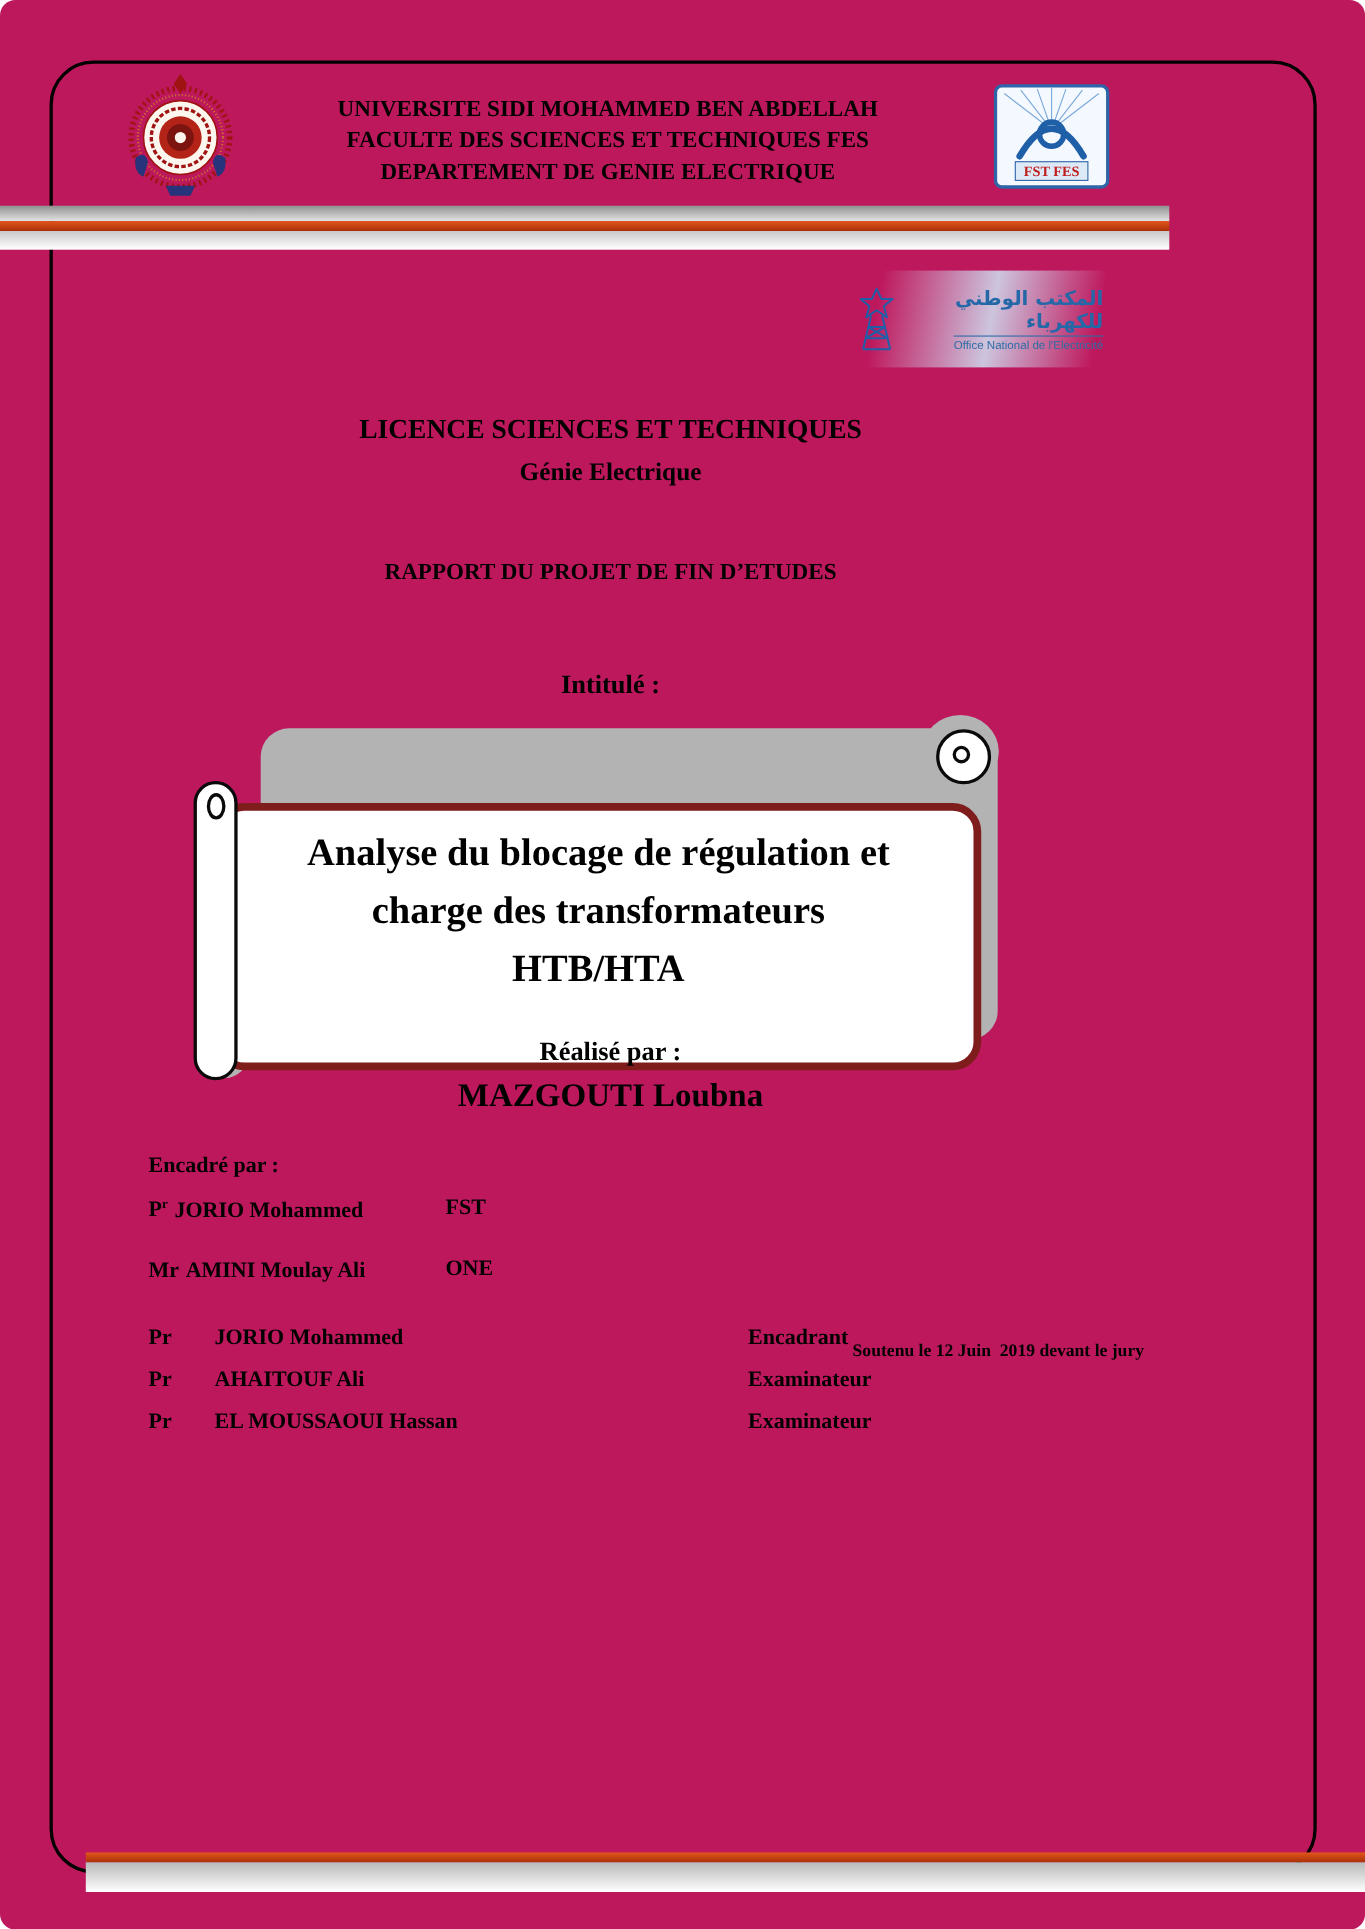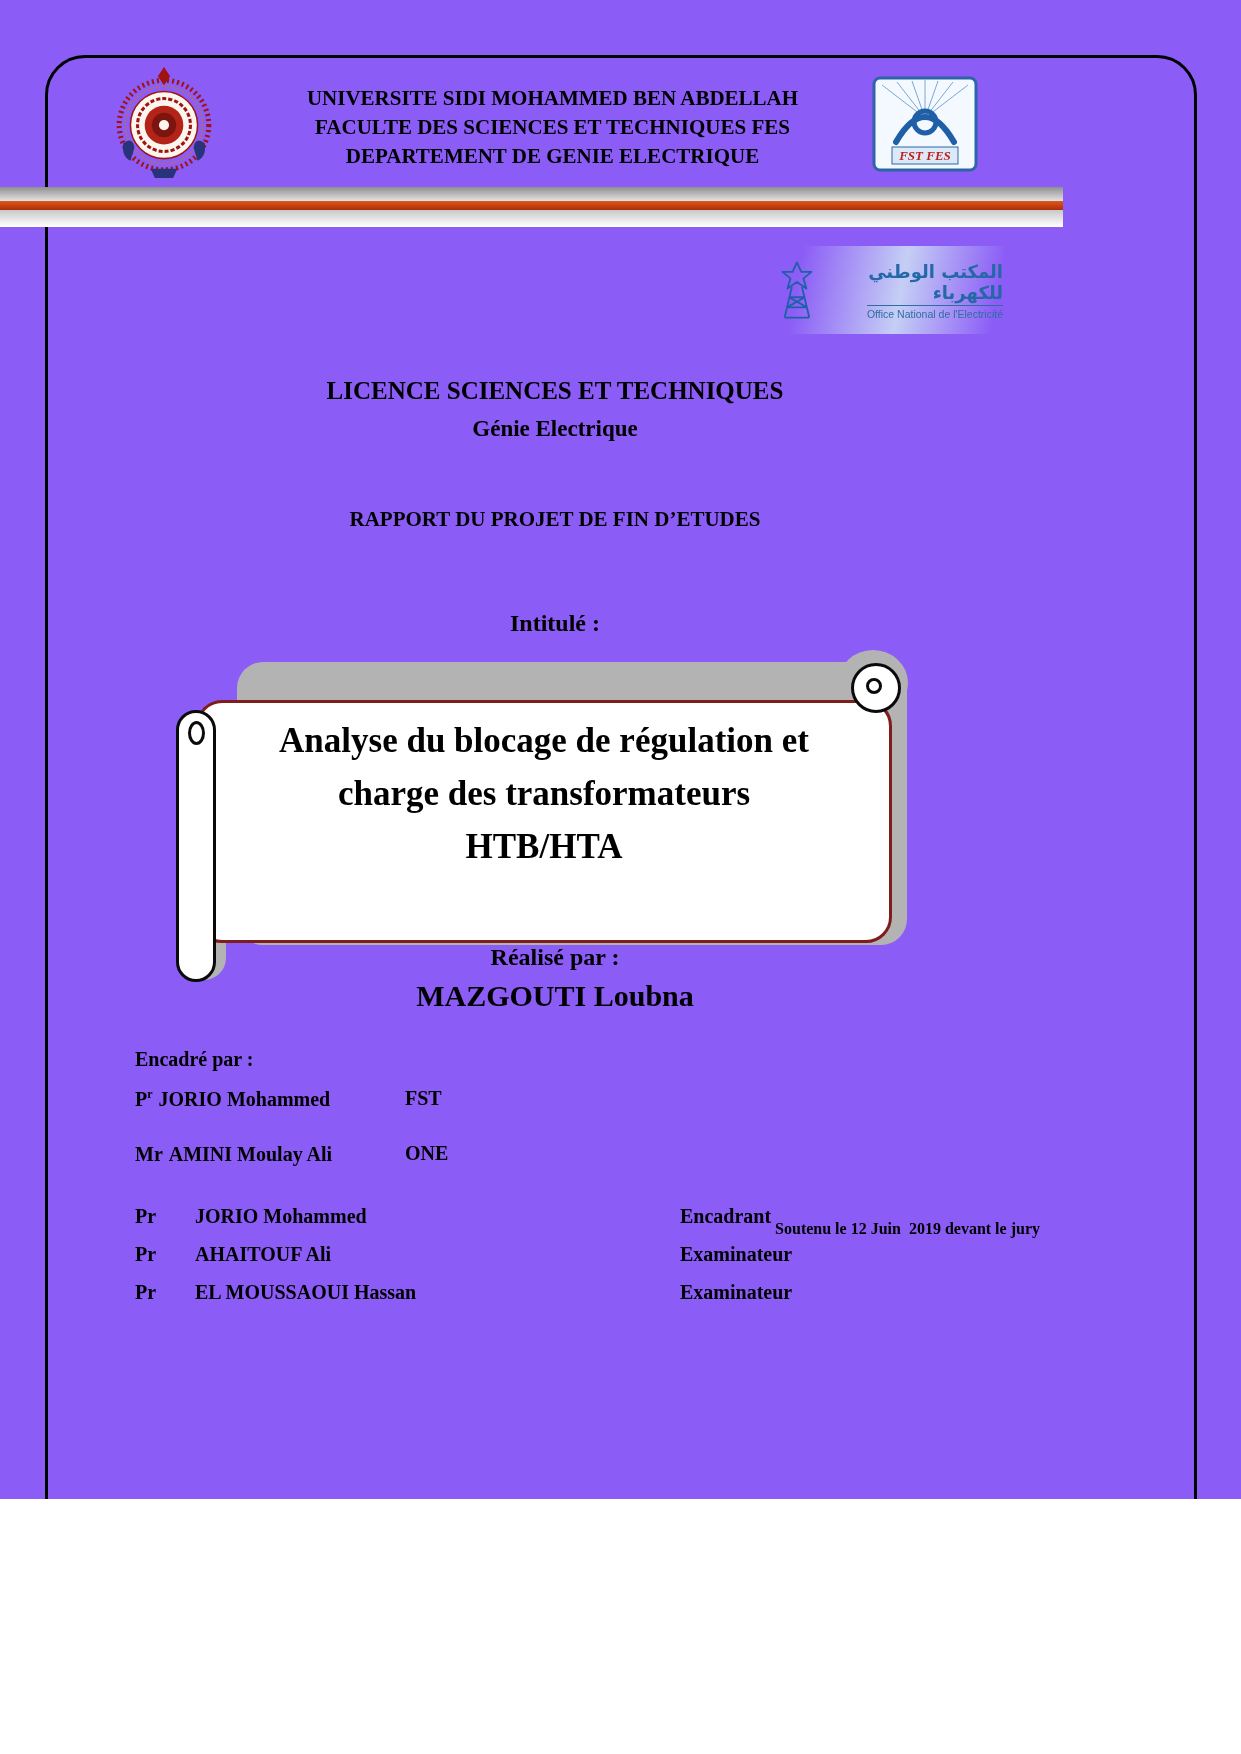--- a/index.html
+++ b/index.html
@@ -1,31 +1,31 @@
 <!DOCTYPE html>
 <html><head>
 <meta charset="utf-8">
 <style>
   * { margin:0; padding:0; box-sizing:border-box; }
   html,body { background:#ffffff; }
   .page {
-    position:relative; width:1241px; height:1499px; background:#8b5cf6;
-    font-family:"Liberation Serif","DejaVu Serif",serif; color:#000; overflow:hidden;
+    position:relative; width:1241px; height:1754px; background:#be185d;
+    font-family:"Liberation Serif","DejaVu Serif",serif; color:#000; overflow:hidden;border-radius:14px;
   }
   .frame {
     position:absolute; left:45px; top:55px; width:1152px; height:1648px;
     border:3px solid #000; border-radius:40px;
   }
   
   .header-text {
     position:absolute; left:230px; top:84px; width:645px; text-align:center;
     font-weight:bold; font-size:21px; line-height:29px;
   }
   .seal { position:absolute; left:113px; top:66px; }
-  .fst-logo { position:absolute; left:872px; top:76px;font-style:italic; }
+  .fst-logo { position:absolute; left:903px; top:76px; }
   
   .band { position:absolute; z-index:5; }
   .band-top { left:0; top:187px; width:1063px; }
   .band-bottom { left:78px; top:1684px; width:1163px; }
   .band .g1 { height:14px; background:linear-gradient(#8f8f8f,#e3e3e3); }
   .band .red { height:9px; background:linear-gradient(#e2561b,#a93008); }
   .band .g2 { height:17px; background:linear-gradient(#c9c9c9,#ffffff); }
   .band .g3 { height:27px; background:linear-gradient(#b9b9b9,#ffffff); }
   
   .one-logo {
@@ -43,22 +43,22 @@
   .report { top:507px; font-size:21px; }
   .intitule { top:610px; font-size:24px; }
   .realise-label { top:944px; font-size:24px; z-index:6; }
   .realise-name { top:979px; font-size:30px; z-index:6; }
   .defense { top:1220px; font-size:16px; white-space:pre-wrap;text-align:right; }
   
   .scroll-shadow { position:absolute; left:237px; top:662px; width:670px; height:283px; background:#b3b3b3; border-radius:26px; z-index:1; }
   .scroll-curl-shadow { position:absolute; left:838px; top:650px; width:70px; height:66px; background:#b3b3b3; border-radius:50%; z-index:1; }
   .scroll-roll-shadow { position:absolute; left:182px; top:902px; width:44px; height:78px; background:#b3b3b3; border-radius:22px; z-index:1; }
   .scroll-panel {
-    position:absolute; left:196px; top:700px; width:696px; height:243px;
-    background:#fff; border:3px solid #7f1d1d; border-radius:26px; z-index:2;
+    position:absolute; left:196px; top:730px; width:696px; height:243px;
+    background:#fff; border:7px solid #7f1d1d; border-radius:26px; z-index:2;
   }
   .scroll-title { padding-top:11px; text-align:center; font-weight:bold; font-size:35px; line-height:53px; }
   .scroll-roll { position:absolute; left:176px; top:710px; width:40px; height:272px; background:#fff; border:3px solid #0a0a0a; border-radius:20px; z-index:3; }
   .scroll-roll-eye { position:absolute; left:188px; top:721px; width:17px; height:24px; background:#fff; border:3px solid #0a0a0a; border-radius:50%; z-index:4; }
   .scroll-curl { position:absolute; left:851px; top:663px; width:50px; height:50px; background:#fff; border:3px solid #0a0a0a; border-radius:50%; z-index:3; }
   .scroll-curl-eye { position:absolute; left:866px; top:678px; width:16px; height:16px; background:#fff; border:3px solid #0a0a0a; border-radius:50%; z-index:4; }
   
   .left-label { position:absolute; left:135px; font-weight:bold; font-size:20px; }
   .encadre { top:1048px; }
   .sup-row { position:absolute; left:135px; width:780px; display:flex; font-weight:bold; font-size:20px; }

